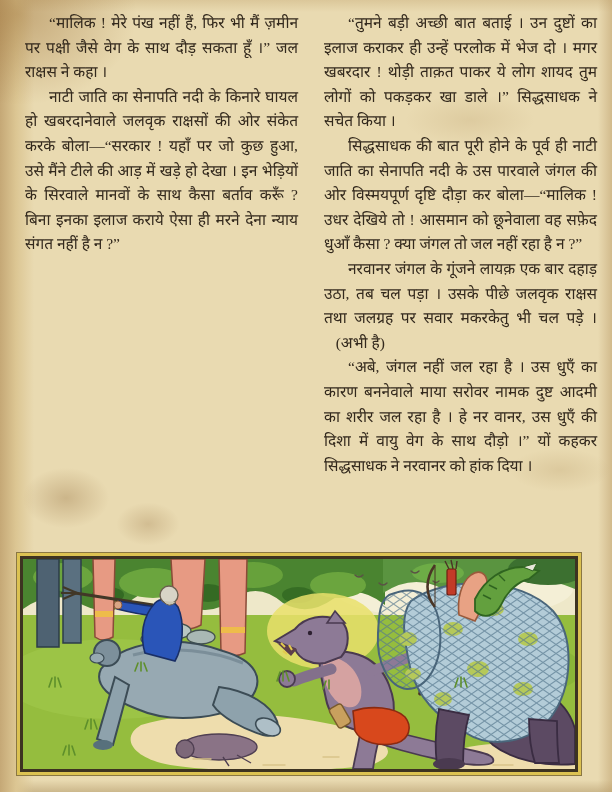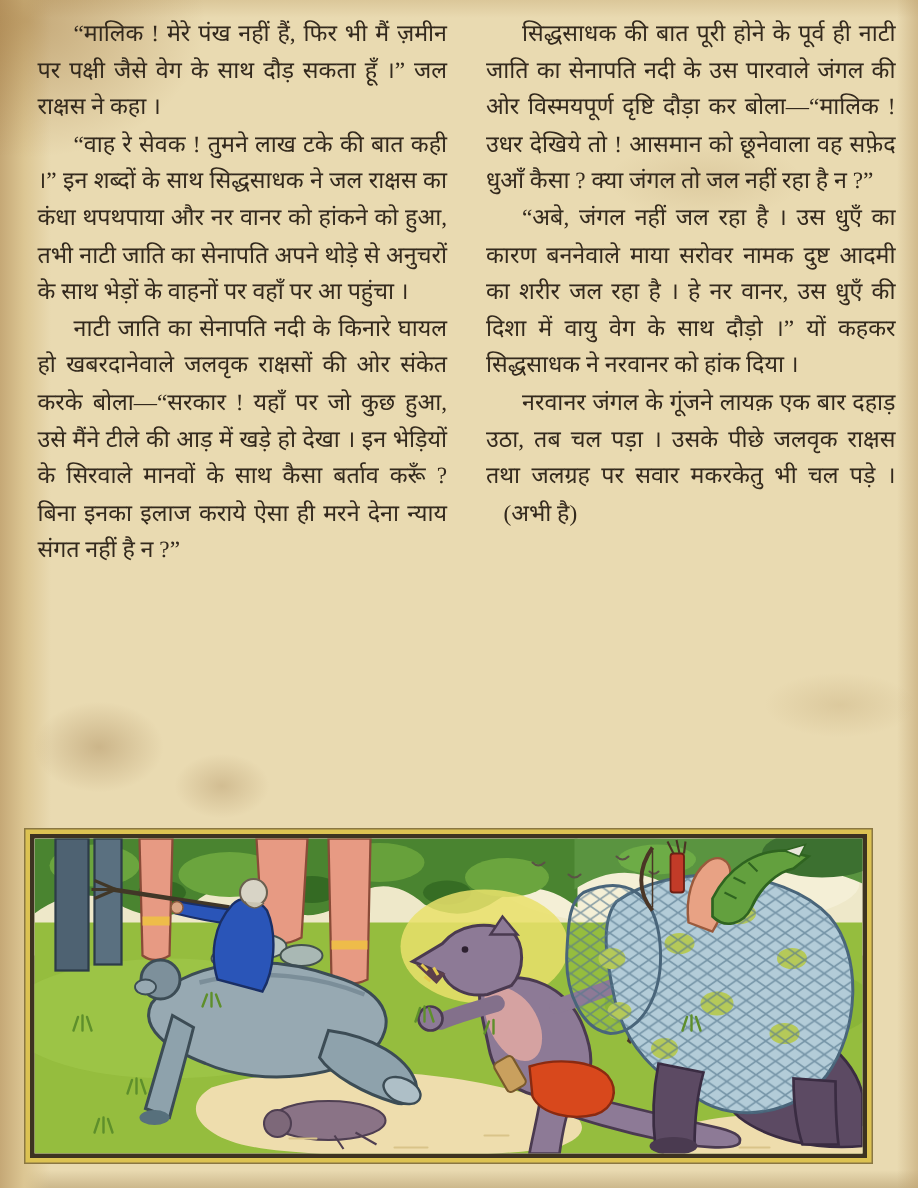--- a/index.html
+++ b/index.html
@@ -39,27 +39,27 @@
   figure.illustration svg { display:block; width:100%; height:100%; }
 </style>
 </head>
 <body>
 
 <div class="page">
 
   <div class="text-columns">
     <div class="col">
       <p>“मालिक ! मेरे पंख नहीं हैं, फिर भी मैं ज़मीन पर पक्षी जैसे वेग के साथ दौड़ सकता हूँ ।” जल राक्षस ने कहा ।</p>
-      <p>“वाह रे सेवक ! तुमने लाख टके की बात कही ।” इन शब्दों के साथ सिद्धसाधक ने जल राक्षस का कंधा थपथपाया और नर वानर को हांकने को हुआ, तभी नाटी जाति का सेनापति अपने थोड़े से अनुचरों के साथ भेड़ों के वाहनों पर वहाँ पर आ पहुंचा ।</p>
       <p>नाटी जाति का सेनापति नदी के किनारे घायल हो खबरदानेवाले जलवृक राक्षसों की ओर संकेत करके बोला—“सरकार ! यहाँ पर जो कुछ हुआ, उसे मैंने टीले की आड़ में खड़े हो देखा । इन भेड़ियों के सिरवाले मानवों के साथ कैसा बर्ताव करूँ ? बिना इनका इलाज कराये ऐसा ही मरने देना न्याय संगत नहीं है न ?”</p>
     </div>
     <div class="col">
+      <p>“तुमने बड़ी अच्छी बात बताई । उन दुष्टों का इलाज कराकर ही उन्हें परलोक में भेज दो । मगर खबरदार ! थोड़ी ताक़त पाकर ये लोग शायद तुम लोगों को पकड़कर खा डाले ।” सिद्धसाधक ने सचेत किया ।</p>
       <p>सिद्धसाधक की बात पूरी होने के पूर्व ही नाटी जाति का सेनापति नदी के उस पारवाले जंगल की ओर विस्मयपूर्ण दृष्टि दौड़ा कर बोला—“मालिक ! उधर देखिये तो ! आसमान को छूनेवाला वह सफ़ेद धुआँ कैसा ? क्या जंगल तो जल नहीं रहा है न ?”</p>
+      <p><span>नरवानर जंगल के गूंजने लायक़ एक बार दहाड़ उठा, तब चल पड़ा । उसके पीछे जलवृक राक्षस तथा जलग्रह पर सवार मकरकेतु भी चल पड़े ।</span>&nbsp;&nbsp;&nbsp;<span class="cont">(अभी है)</span></p>
       <p>“अबे, जंगल नहीं जल रहा है । उस धुएँ का कारण बननेवाले माया सरोवर नामक दुष्ट आदमी का शरीर जल रहा है । हे नर वानर, उस धुएँ की दिशा में वायु वेग के साथ दौड़ो ।” यों कहकर सिद्धसाधक ने नरवानर को हांक दिया ।</p>
-      <p><span>नरवानर जंगल के गूंजने लायक़ एक बार दहाड़ उठा, तब चल पड़ा । उसके पीछे जलवृक राक्षस तथा जलग्रह पर सवार मकरकेतु भी चल पड़े ।</span>&nbsp;&nbsp;&nbsp;<span class="cont">(अभी है)</span></p>
     </div>
   </div>
 
   <figure class="illustration">
     <svg viewBox="0 0 552 210" preserveAspectRatio="none">
       <defs>
         <pattern id="scales" width="13" height="9" patternUnits="userSpaceOnUse">
           <path d="M0,4.5 L6.5,0 L13,4.5 L6.5,9 Z" fill="none" stroke="#56788e" stroke-width="1.1"></path>
         </pattern>
         <path id="beastBody" d="M388,42 C424,16 498,18 530,52 C552,78 550,128 528,158 C508,184 468,190 443,174 C414,158 394,138 387,108 C381,80 377,56 388,42 Z"></path>

